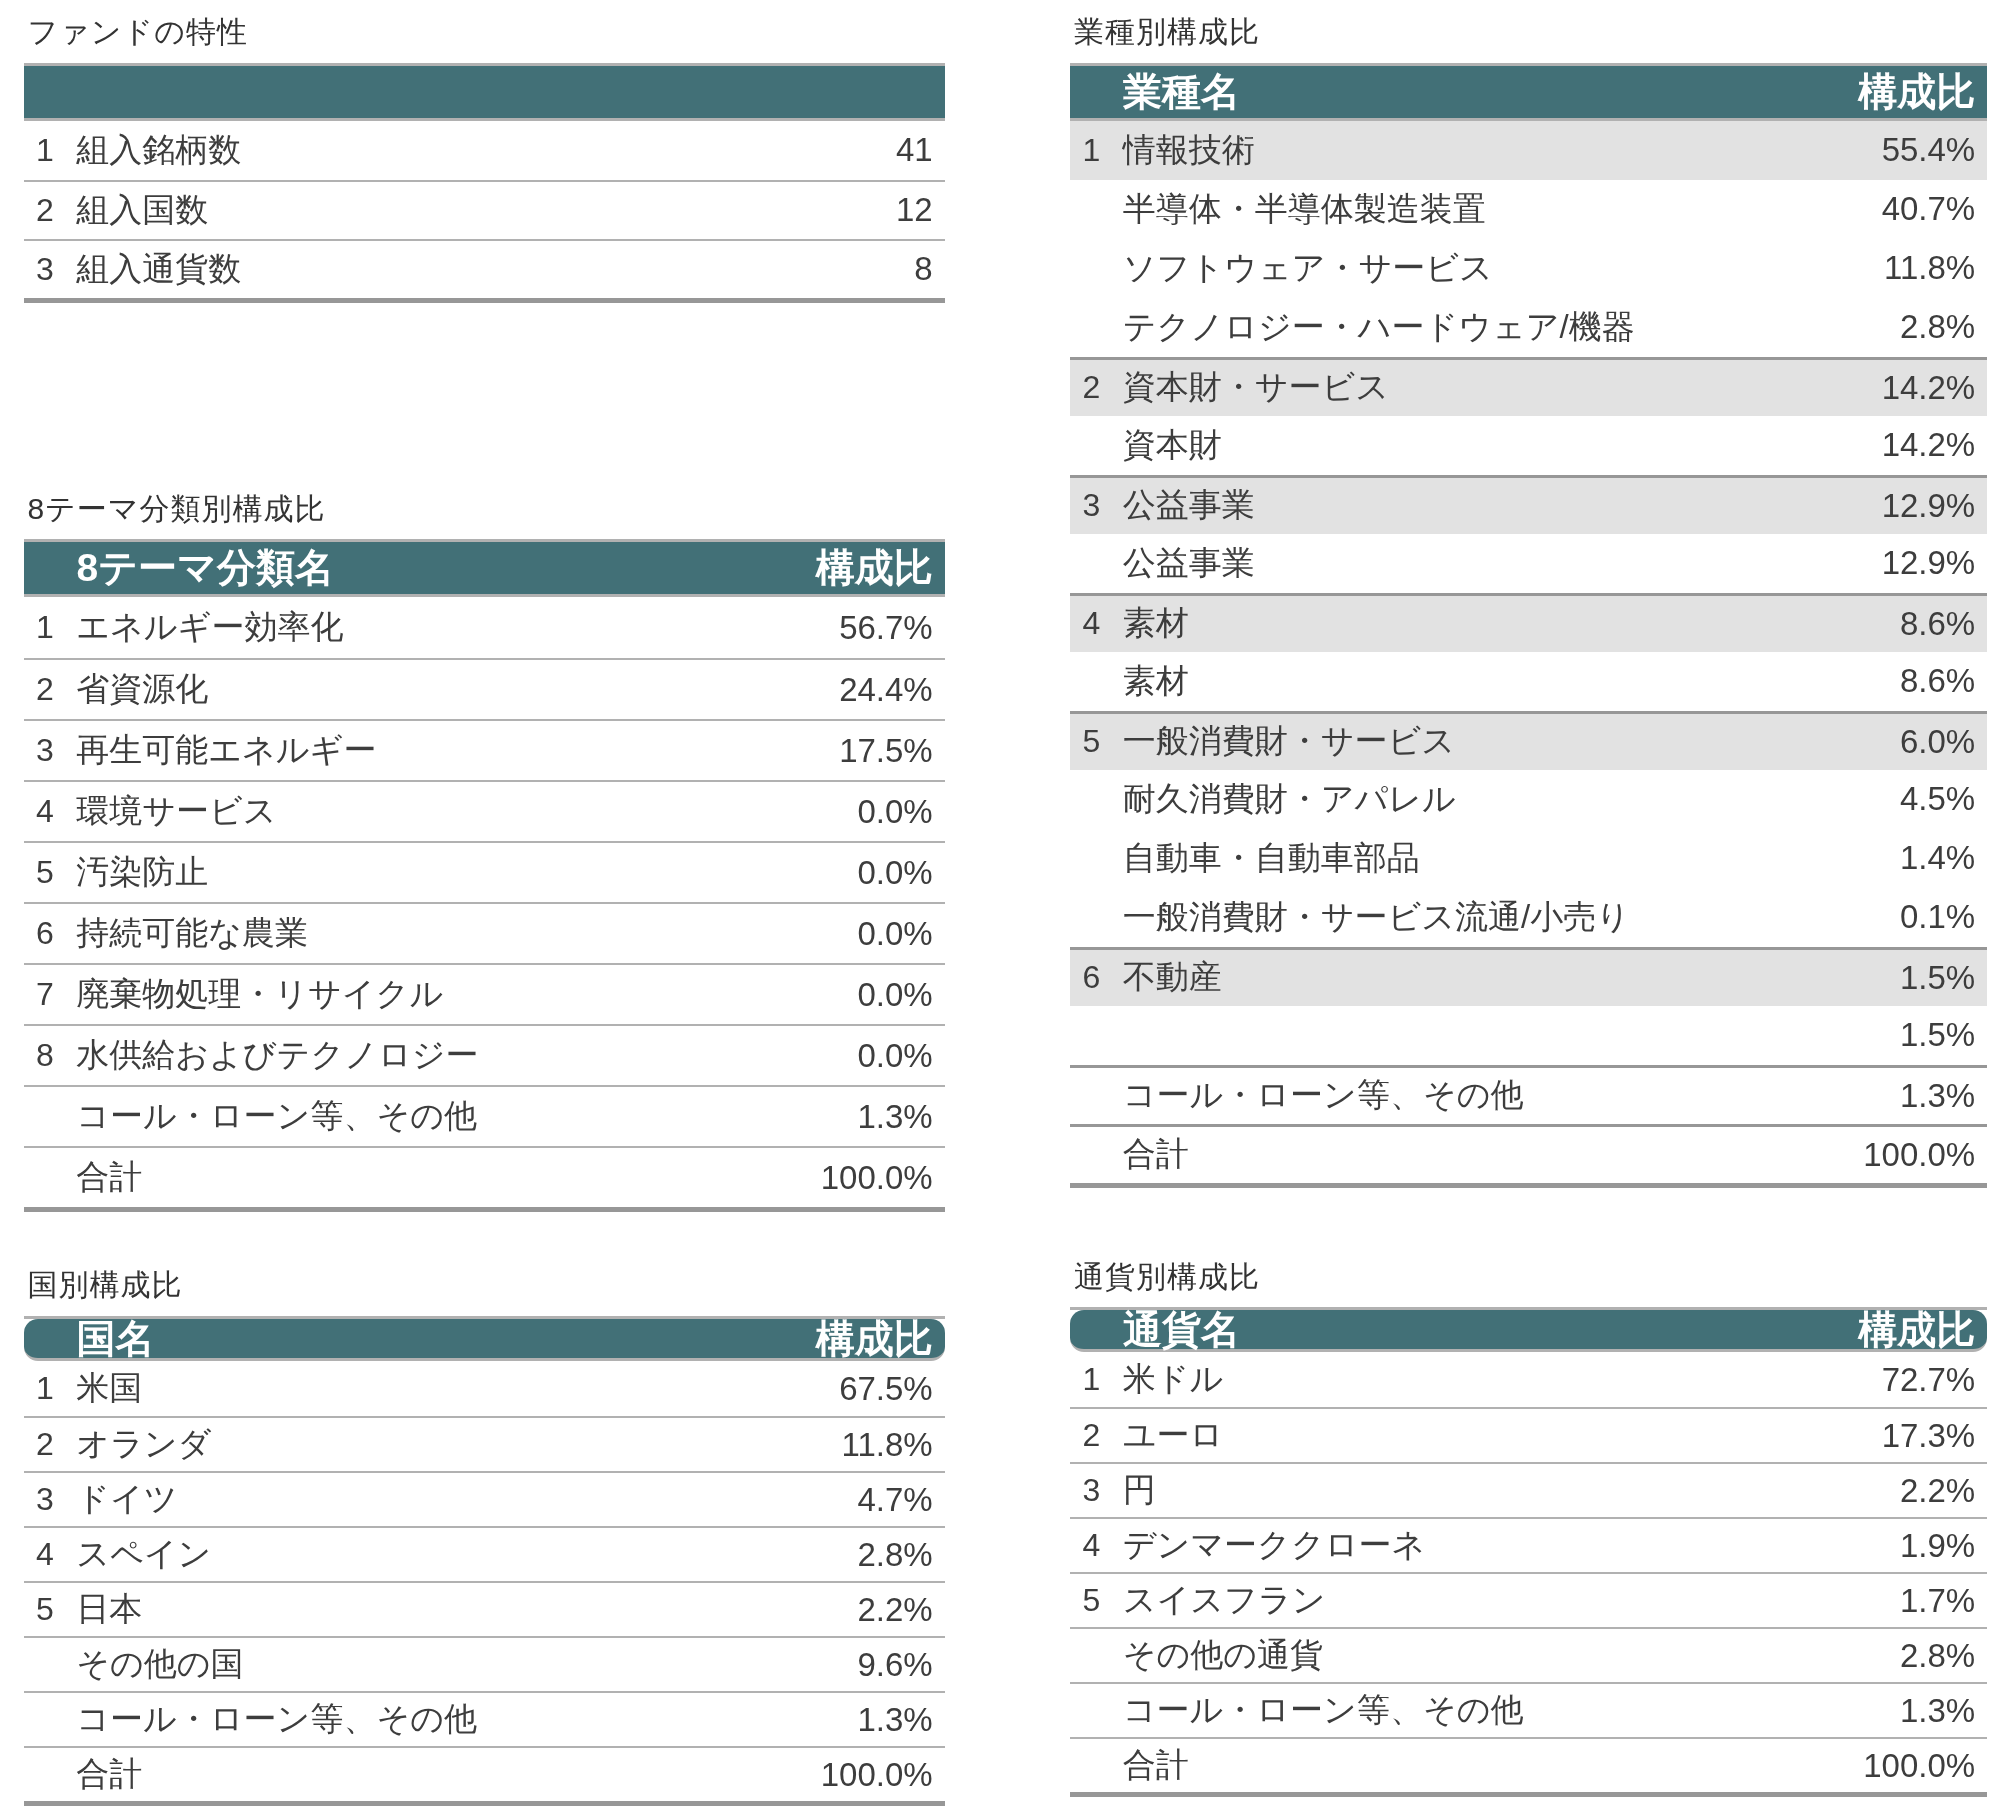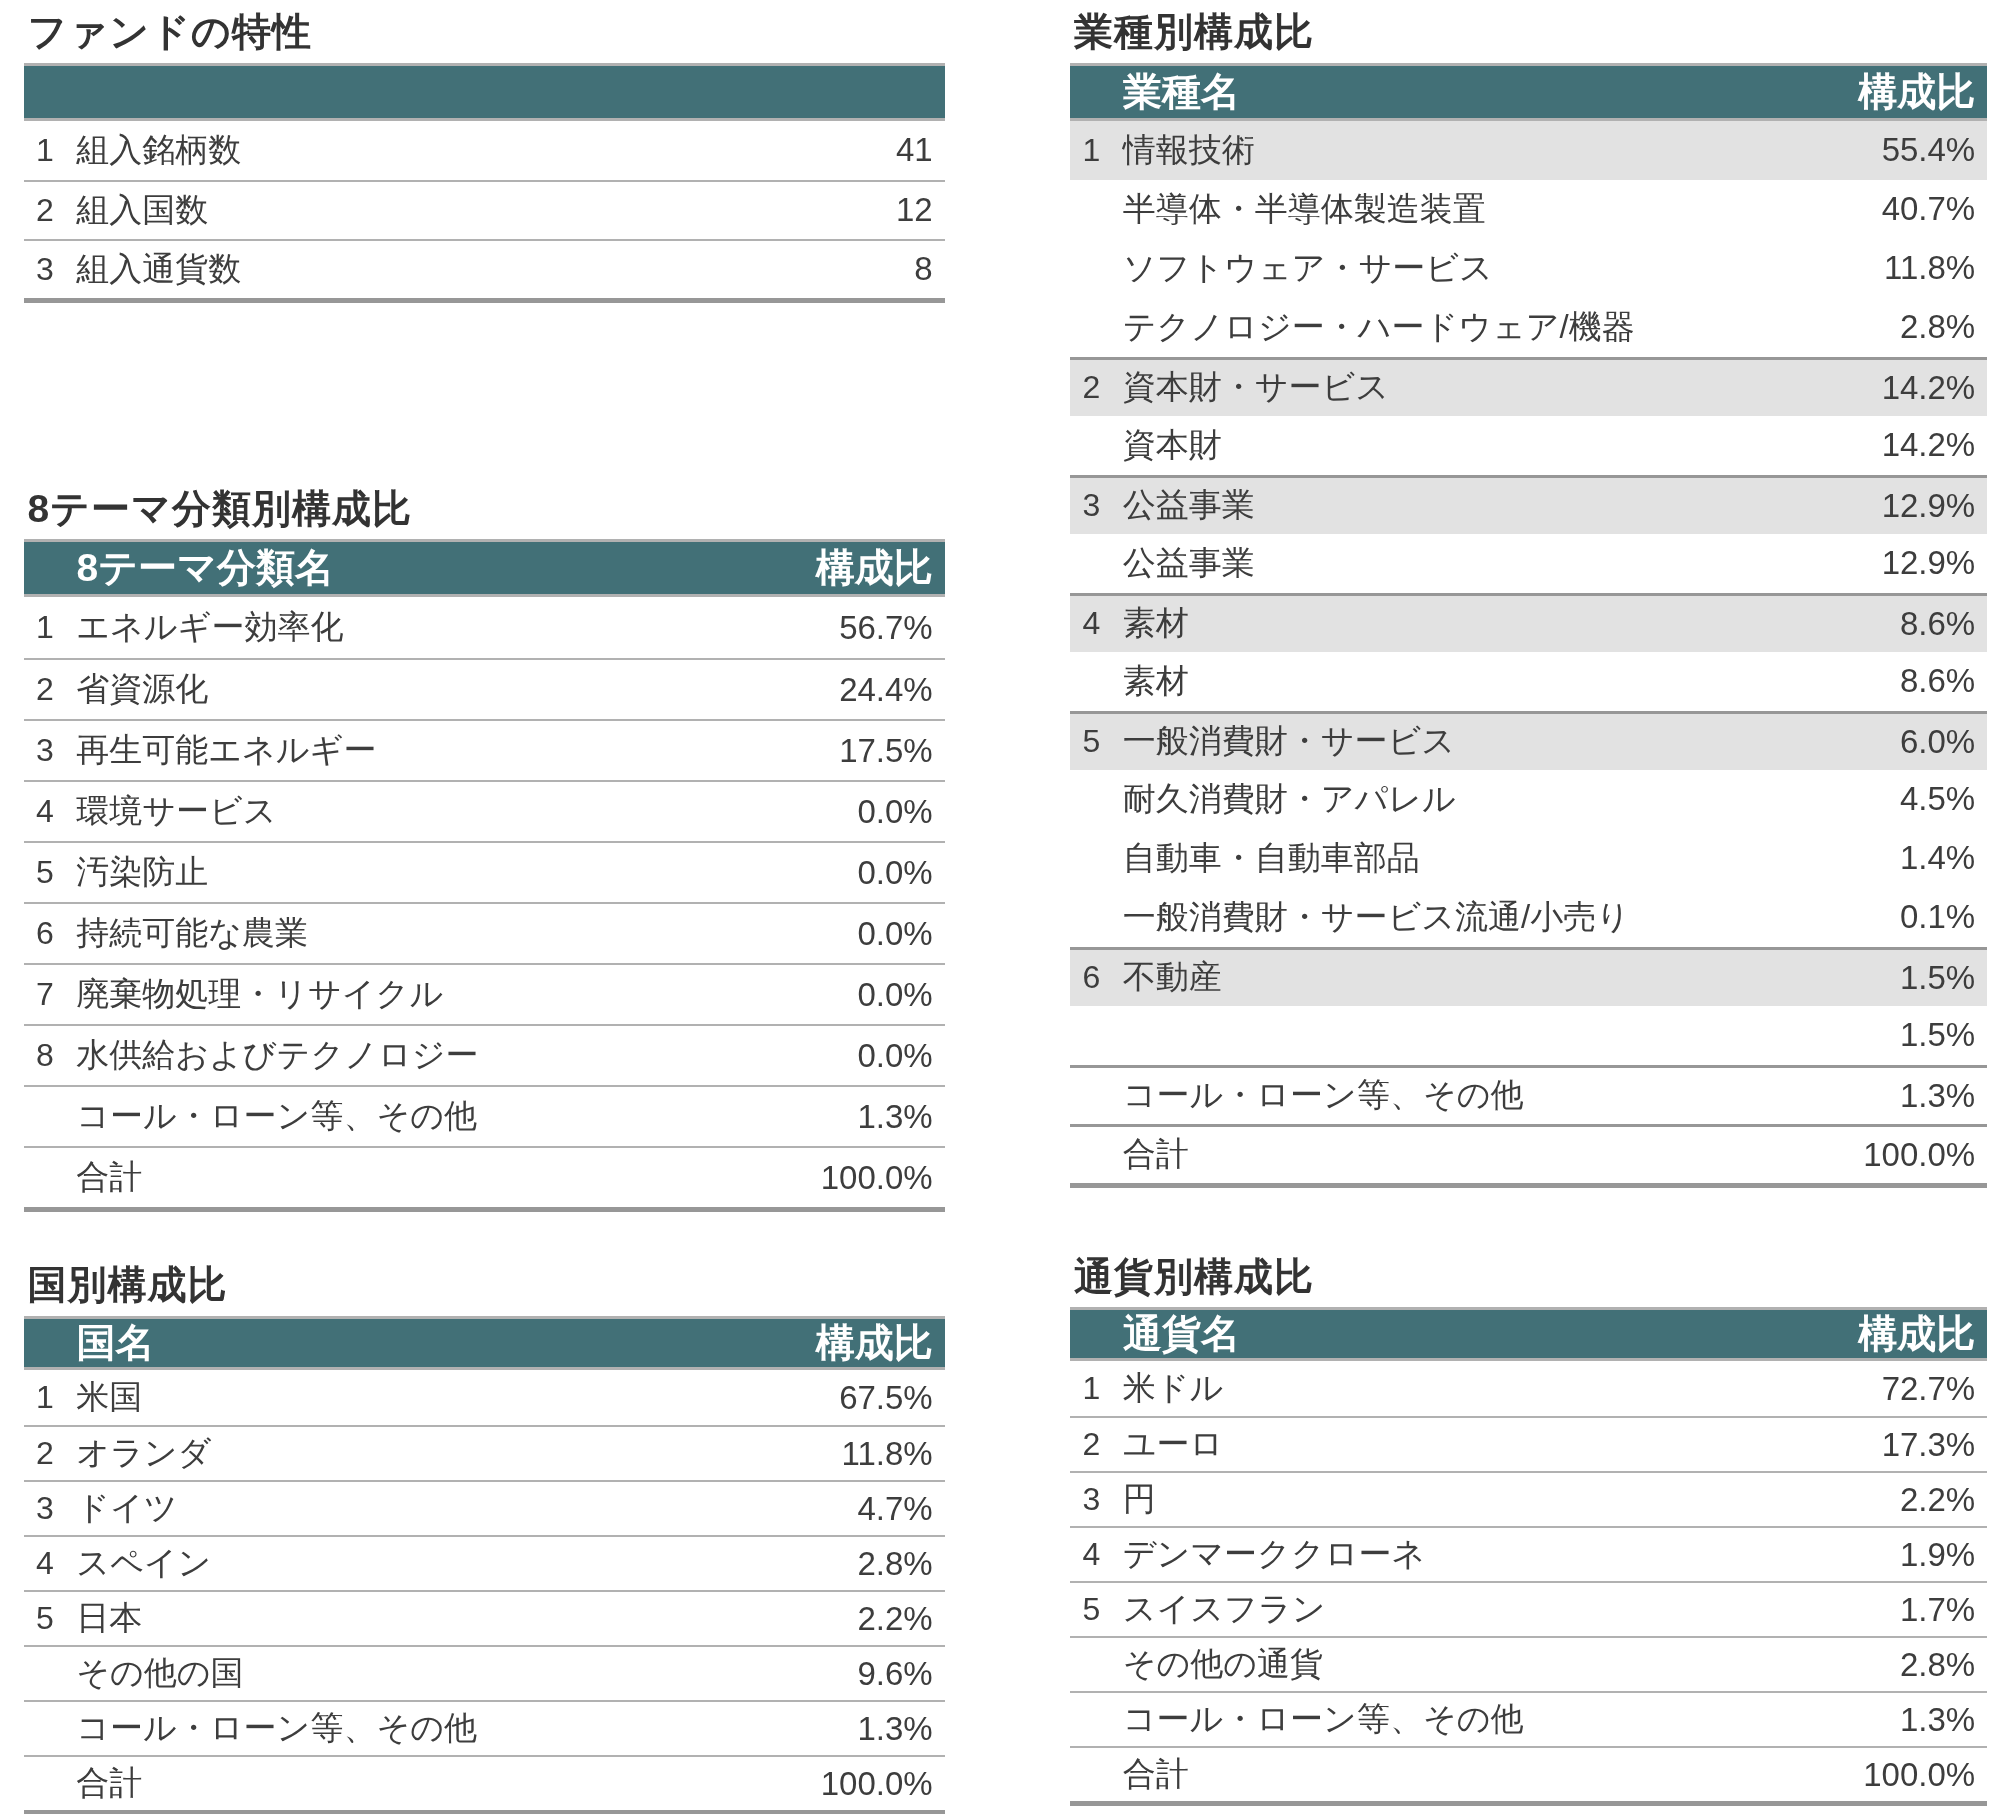--- a/index.html
+++ b/index.html
@@ -16,35 +16,35 @@
   body{
     width:2007px;height:1814px;position:relative;background:#ffffff;
     font-family:"Liberation Sans","DejaVu Sans",sans-serif;
     color:var(--text);overflow:hidden;
   }
   .col{position:absolute;top:0;}
   #col-left{left:23.5px;width:921px;}
   #col-right{left:1070px;width:917px;}
 
   .sec-title{
-    font-size:39px;font-weight:bold;color:var(--title);
+    font-size:30px;font-weight:normal;color:var(--title);
     line-height:47px;margin:0 0 7.8px 3.9px;letter-spacing:1px;
   }
   .tbl{
     border-top:3.9px solid var(--sep);
     border-bottom:5.9px solid var(--sep-dark);
     width:100%;
   }
   .thead{
     background:var(--teal);color:var(--header-text);
     display:flex;align-items:center;height:55px;
     border-bottom:3.9px solid var(--sep);
     font-weight:bold;font-size:39px;
   }
-  .thead.short{height:51px;}
+  .thead.short{height:42px;border-radius:14px;}
   .thead .hname{margin-left:53px;}
   .thead .hratio{margin-left:auto;margin-right:11.8px;}
 
   .row{display:flex;align-items:center;font-size:33px;}
   .rh60 .row{height:59px;}
   .rh62 .row{height:61px;}
   .rh56 .row{height:55px;}
   .row .num{width:43px;text-align:center;flex:none;font-size:32px;}
   .row .label{margin-left:9.8px;white-space:nowrap;}
   .row .value{margin-left:auto;margin-right:11.8px;white-space:nowrap;}

